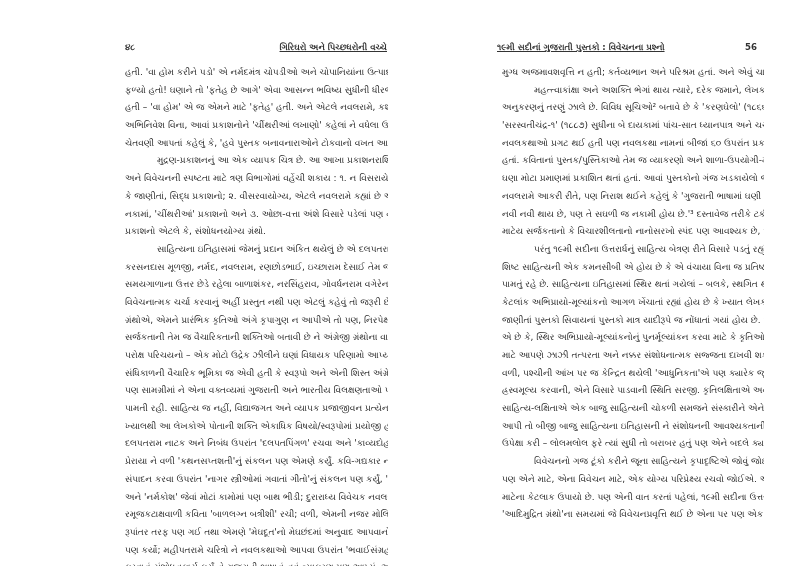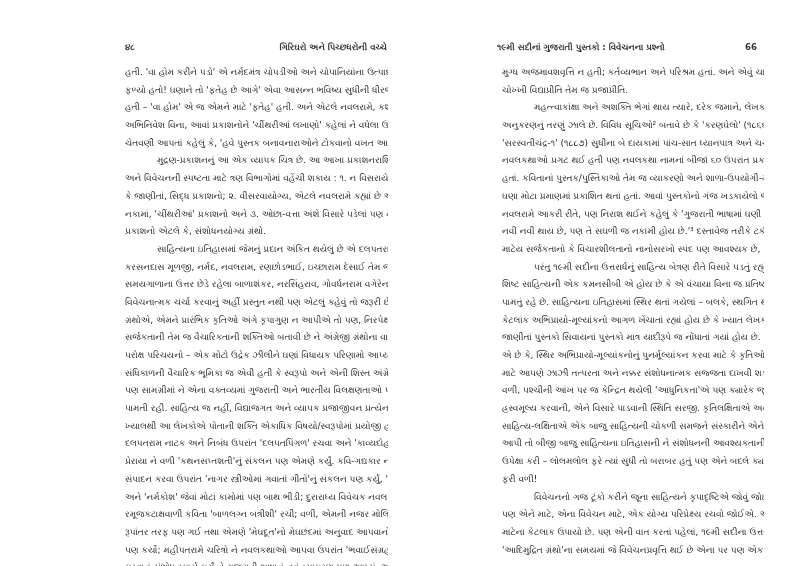--- a/index.html
+++ b/index.html
@@ -45,20 +45,21 @@
       position: absolute;
       top: 0;
       font-weight: bold;
     }
     .page-left .folio { left: 0; }
     .page-right .folio { right: 0; }
 
     .head-title {
       position: absolute;
       top: 0;
+      text-decoration: underline;
     }
     .page-left .head-title { right: 0; }
     .page-right .head-title { left: 0; }
 
     .text-block {
       position: absolute;
       top: 64px;
       font-size: 9px;
       line-height: 17.7px;
       color: #262626;
@@ -115,25 +116,24 @@
         <span class="line">રમૂજકટાક્ષવાળી કવિતા 'બાળલગ્ન બત્રીશી' રચી; વળી, એમની નજર મોલિયરના નાટકના</span>
         <span class="line">રૂપાંતર તરફ પણ ગઈ તથા એમણે 'મેઘદૂત'નો મેઘછંદમાં અનુવાદ આપવાનો પ્રયોગ</span>
         <span class="line">પણ કર્યો; મહીપતરામે ચરિત્રો ને નવલકથાઓ આપવા ઉપરાંત 'ભવાઈસંગ્રહ' સંકલિત</span>
         <span class="line">કરવાનું સંશોધનકાર્ય કર્યું ને ગુજરાતી ભાષાનું નવું વ્યાકરણ પણ આપ્યું. આવાં દૃષ્ટાંતો તો</span>
       </div>
   </div>
 
   <div class="page page-right">
     <div class="running-head">
       <span class="head-title">૧૯મી સદીનાં ગુજરાતી પુસ્તકો : વિવેચનના પ્રશ્નો</span>
-      <span class="folio">66</span>
+      <span class="folio">56</span>
     </div>
     <div class="text-block" id="right-text">
         <span class="line">મુગ્ધ અજમાવશવૃત્તિ ન હતી; કર્તવ્યભાન અને પરિશ્રમ હતાં. અને એવું ચાલકબળ હતાં</span>
-        <span class="line">ચોખ્ખી વિદ્યાપ્રીતિ તેમ જ પ્રજાપ્રીતિ.</span>
         <span class="line indent">મહત્ત્વાકાંક્ષા અને અશક્તિ ભેગાં થાય ત્યારે, દરેક જમાને, લેખક થવાની લાલસા</span>
         <span class="line">અનુકરણનું તરણું ઝાલે છે. વિવિધ સૂચિઓ² બતાવે છે કે 'કરણઘેલો' (૧૮૬૬)થી</span>
         <span class="line">'સરસ્વતીચંદ્ર-૧' (૧૮૮૭) સુધીના બે દાયકામાં પાંચ-સાત ધ્યાનપાત્ર અને ચર્ચાપાત્ર</span>
         <span class="line">નવલકથાઓ પ્રગટ થઈ હતી પણ નવલકથા નામનાં બીજાં ૬૦ ઉપરાંત પ્રકાશનો થયાં</span>
         <span class="line">હતાં. કવિતાનાં પુસ્તક/પુસ્તિકાઓ તેમ જ વ્યાકરણો અને શાળા-ઉપયોગી-માહિતી પુસ્તકો</span>
         <span class="line">ઘણા મોટા પ્રમાણમાં પ્રકાશિત થતાં હતાં. આવાં પુસ્તકોનો ગંજ ખડકાયેલો જોઈને</span>
         <span class="line">નવલરામે આકરી રીતે, પણ નિરાશ થઈને કહેલું કે 'ગુજરાતી ભાષામાં ઘણી ચોપડીઓ</span>
         <span class="line">નવી નવી થાય છે, પણ તે સઘળી જ નકામી હોય છે.'³ દસ્તાવેજ તરીકે ટકી રહેવા</span>
         <span class="line">માટેય સર્જકતાનો કે વિચારશીલતાનો નાનોસરખો સ્પંદ પણ આવશ્યક છે, એ દૃષ્ટિએ</span>
         <span class="line indent">પરંતુ ૧૯મી સદીના ઉત્તરાર્ધનું સાહિત્ય બેત્રણ રીતે વિસારે પડતું રહ્યું છે. જૂના</span>
@@ -141,21 +141,20 @@
         <span class="line">પામતું રહે છે. સાહિત્યના ઇતિહાસમાં સ્થિર થતાં ગયેલાં – બલકે, સ્થગિત થતાં ગયેલાં</span>
         <span class="line">કેટલાંક અભિપ્રાયો-મૂલ્યાંકનો આગળ ખેંચાતાં રહ્યાં હોય છે કે ખ્યાત લેખકનાં એકબે</span>
         <span class="line">જાણીતાં પુસ્તકો સિવાયનાં પુસ્તકો માત્ર યાદીરૂપે જ નોંધાતાં ગયાં હોય છે. એનું કારણ</span>
         <span class="line">એ છે કે, સ્થિર અભિપ્રાયો-મૂલ્યાંકનોનું પુનર્મૂલ્યાંકન કરવા માટે કે કૃતિઓના પુનર્વાચન</span>
         <span class="line">માટે આપણે ઝાઝી તત્પરતા અને નક્કર સંશોધનાત્મક સજ્જતા દાખવી શક્યા નથી.</span>
         <span class="line">વળી, પશ્ચીની આંખ પર જ કેન્દ્રિત થયેલી 'આધુનિકતા'એ પણ ક્યારેક જૂના સાહિત્યને</span>
         <span class="line">હ્રસ્વમૂલ્ય કરવાની, એને વિસારે પાડવાની સ્થિતિ સરજી. કૃતિલક્ષિતાએ અને શુદ્ધ-</span>
         <span class="line">સાહિત્ય-લક્ષિતાએ એક બાજુ સાહિત્યની ચોકળી સમજને સંસ્કારીને એને ધાર કાઢી</span>
         <span class="line">આપી તો બીજી બાજુ સાહિત્યના ઇતિહાસની ને સંશોધનની આવશ્યકતાની પણ બિનજરૂરી</span>
         <span class="line">ઉપેક્ષા કરી – લોલમલોલ ફરે ત્યાં સુધી તો બરાબર હતું પણ એને બદલે ક્યારેક કોદાળી</span>
-        <span class="line">ફરી વળી!</span>
         <span class="line indent">વિવેચનનો ગજ ટૂંકો કરીને જૂના સાહિત્યને કૃપાદૃષ્ટિએ જોવું જોઈએ નહીં –</span>
         <span class="line">પણ એને માટે, એના વિવેચન માટે, એક યોગ્ય પરિપ્રેક્ષ્ય રચવો જોઈએ. અને એ રચવા</span>
         <span class="line">માટેના કેટલાક ઉપાયો છે. પણ એની વાત કરતાં પહેલાં, ૧૯મી સદીના ઉત્તરાર્ધના આ</span>
         <span class="line">'આદિમુદ્રિત ગ્રંથો'ના સમયમાં જે વિવેચનપ્રવૃત્તિ થઈ છે એના પર પણ એક નજર કરવી</span>
       </div>
   </div>
 
 </div>
 
 </body></html>

